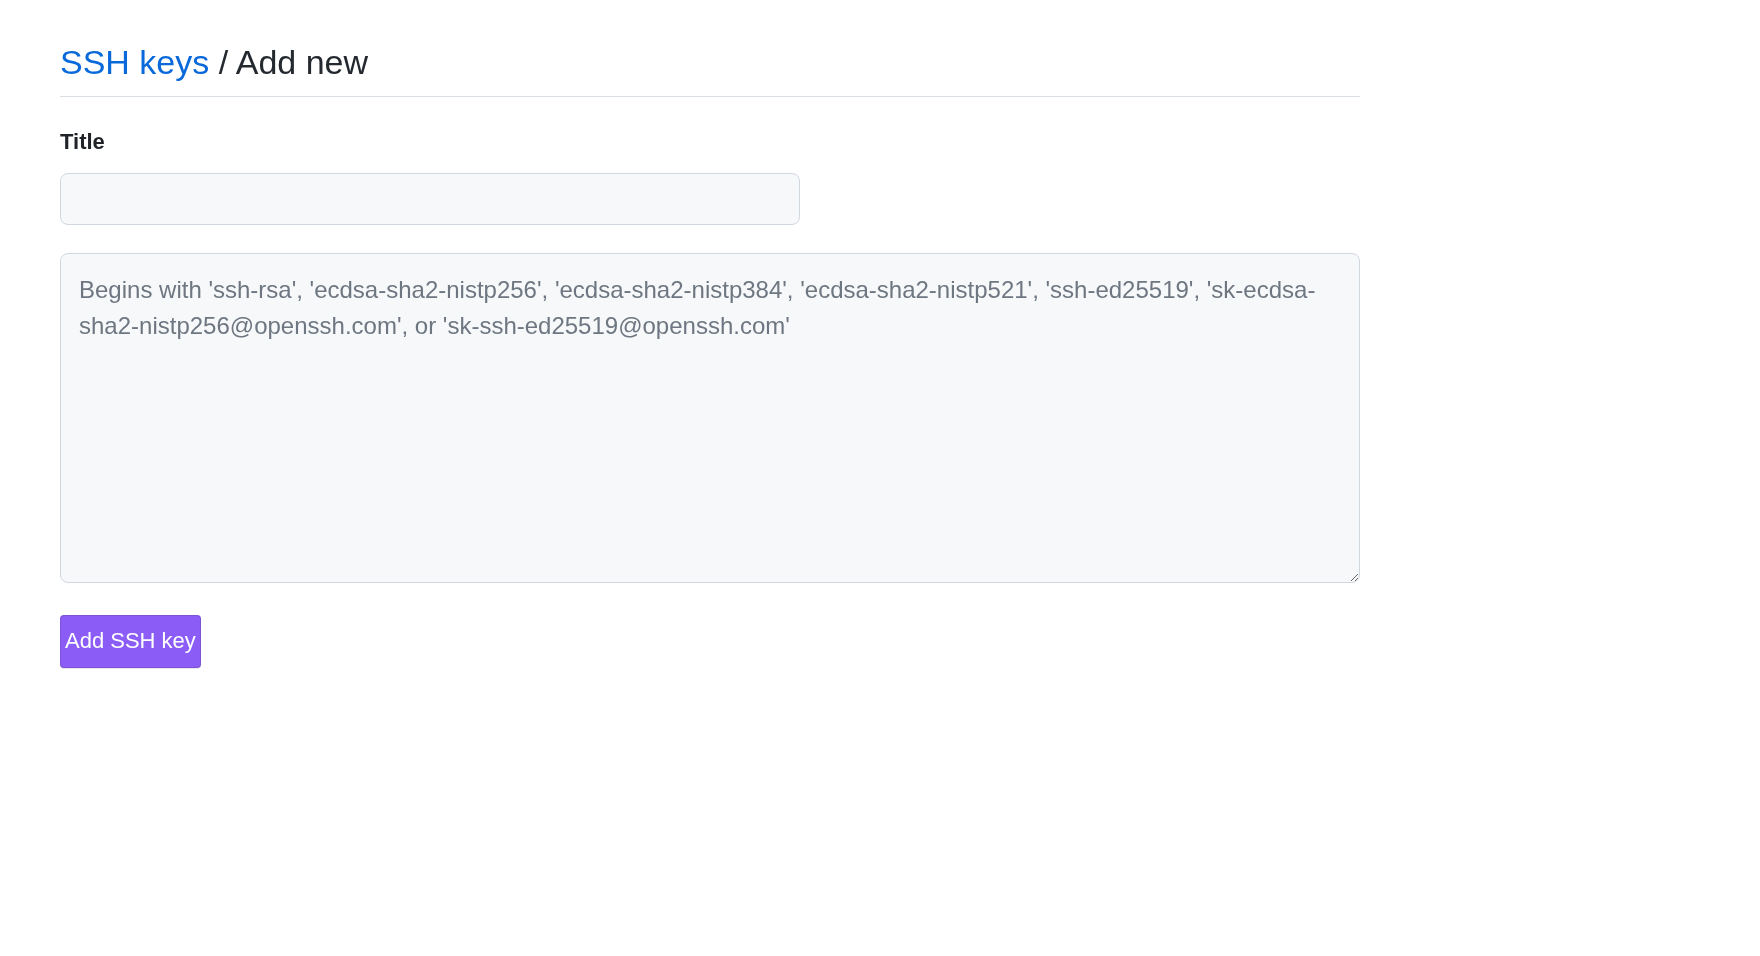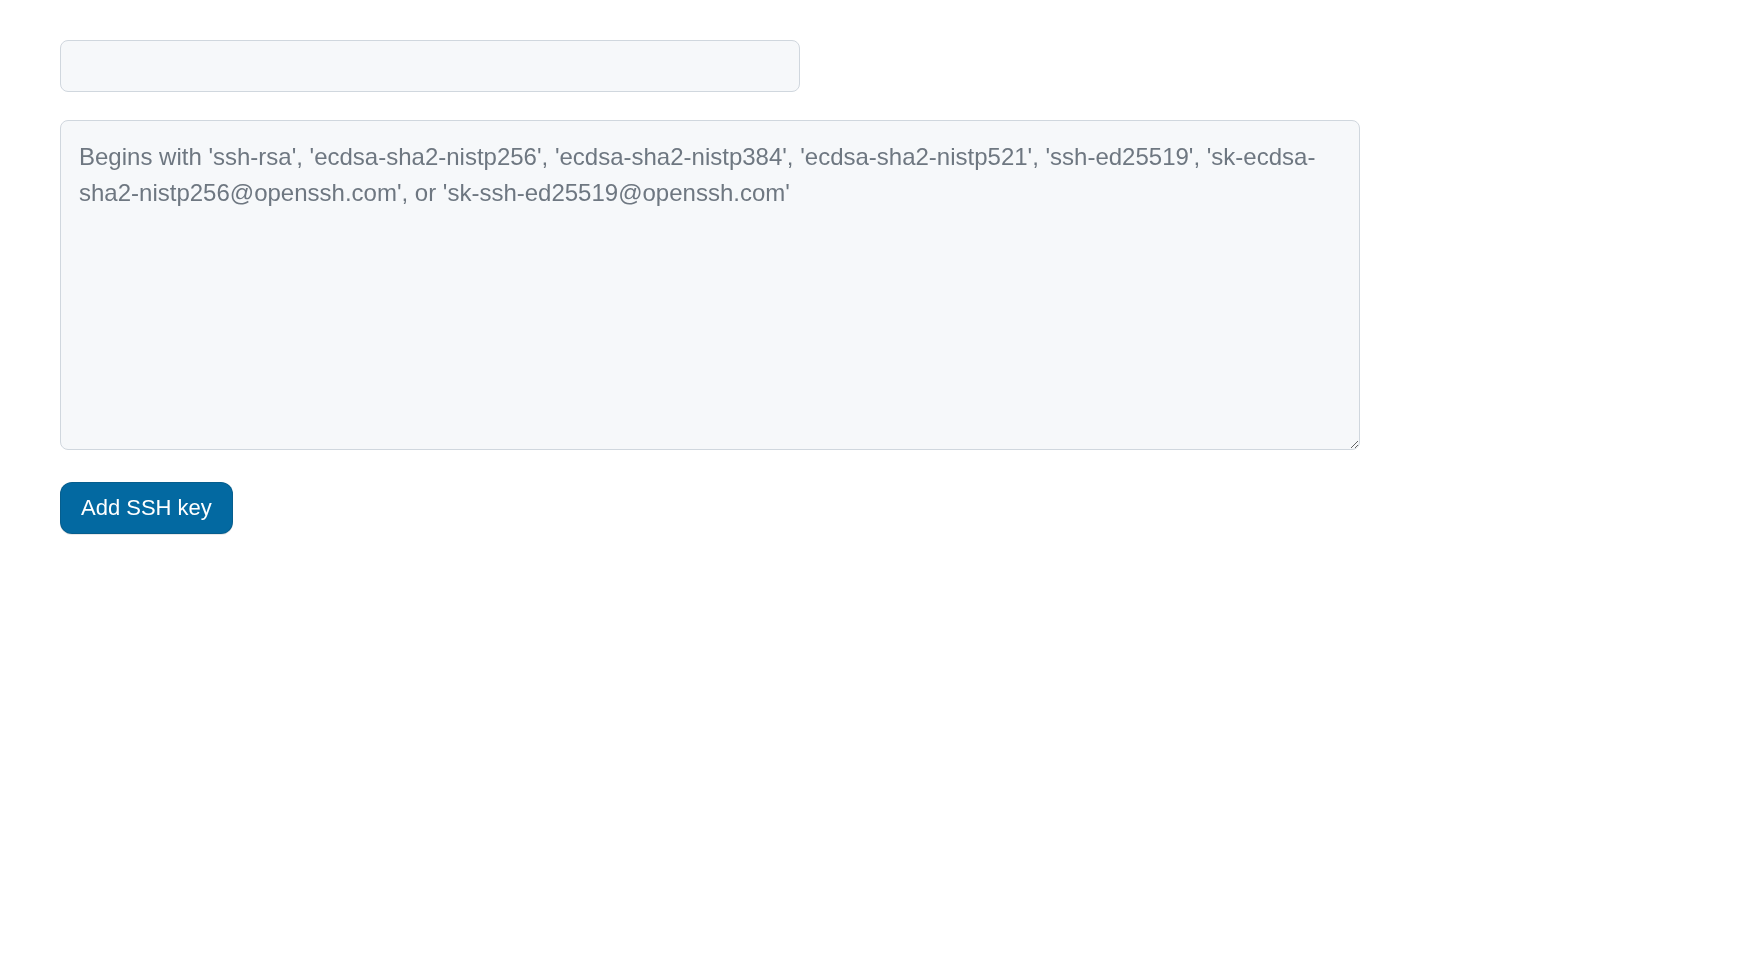--- a/index.html
+++ b/index.html
@@ -69,38 +69,44 @@
       font-family: inherit;
     }
     .form-textarea::placeholder {
       color: #6e7781;
     }
     .btn-primary {
       display: inline-block;
       font-size: 22px;
       font-weight: 500;
       color: #ffffff;
-      background-color: #0369a1;
+      background-color: #8b5cf6;
       border: 1px solid rgba(27,31,36,0.15);
-      border-radius: 12px;
-      padding: 12px 20px;
+      border-radius: 4px;
+      padding: 12px 4px;
       cursor: pointer;
       line-height: 1.2;
       box-shadow: 0 1px 0 rgba(27,31,36,0.1);
     }
     .container {
       max-width: 1300px;
     }
   </style>
 </head>
 <body>
 
 <div class="container">
+  <div class="page-header">
+    <h1>
+      <a href="#">SSH keys</a><span class="sep"> / </span><span>Add new</span>
+    </h1>
+  </div>
 
   <div class="form-group">
+    <label class="form-label">Title</label>
     <input type="text" class="form-input" value="" style="">
   </div>
 
   <div class="form-group">
     <textarea class="form-textarea" placeholder="Begins with 'ssh-rsa', 'ecdsa-sha2-nistp256', 'ecdsa-sha2-nistp384', 'ecdsa-sha2-nistp521', 'ssh-ed25519', 'sk-ecdsa-sha2-nistp256@openssh.com', or 'sk-ssh-ed25519@openssh.com'" style=""></textarea>
   </div>
 
   <button class="btn-primary">Add SSH key</button>
 </div>
 

